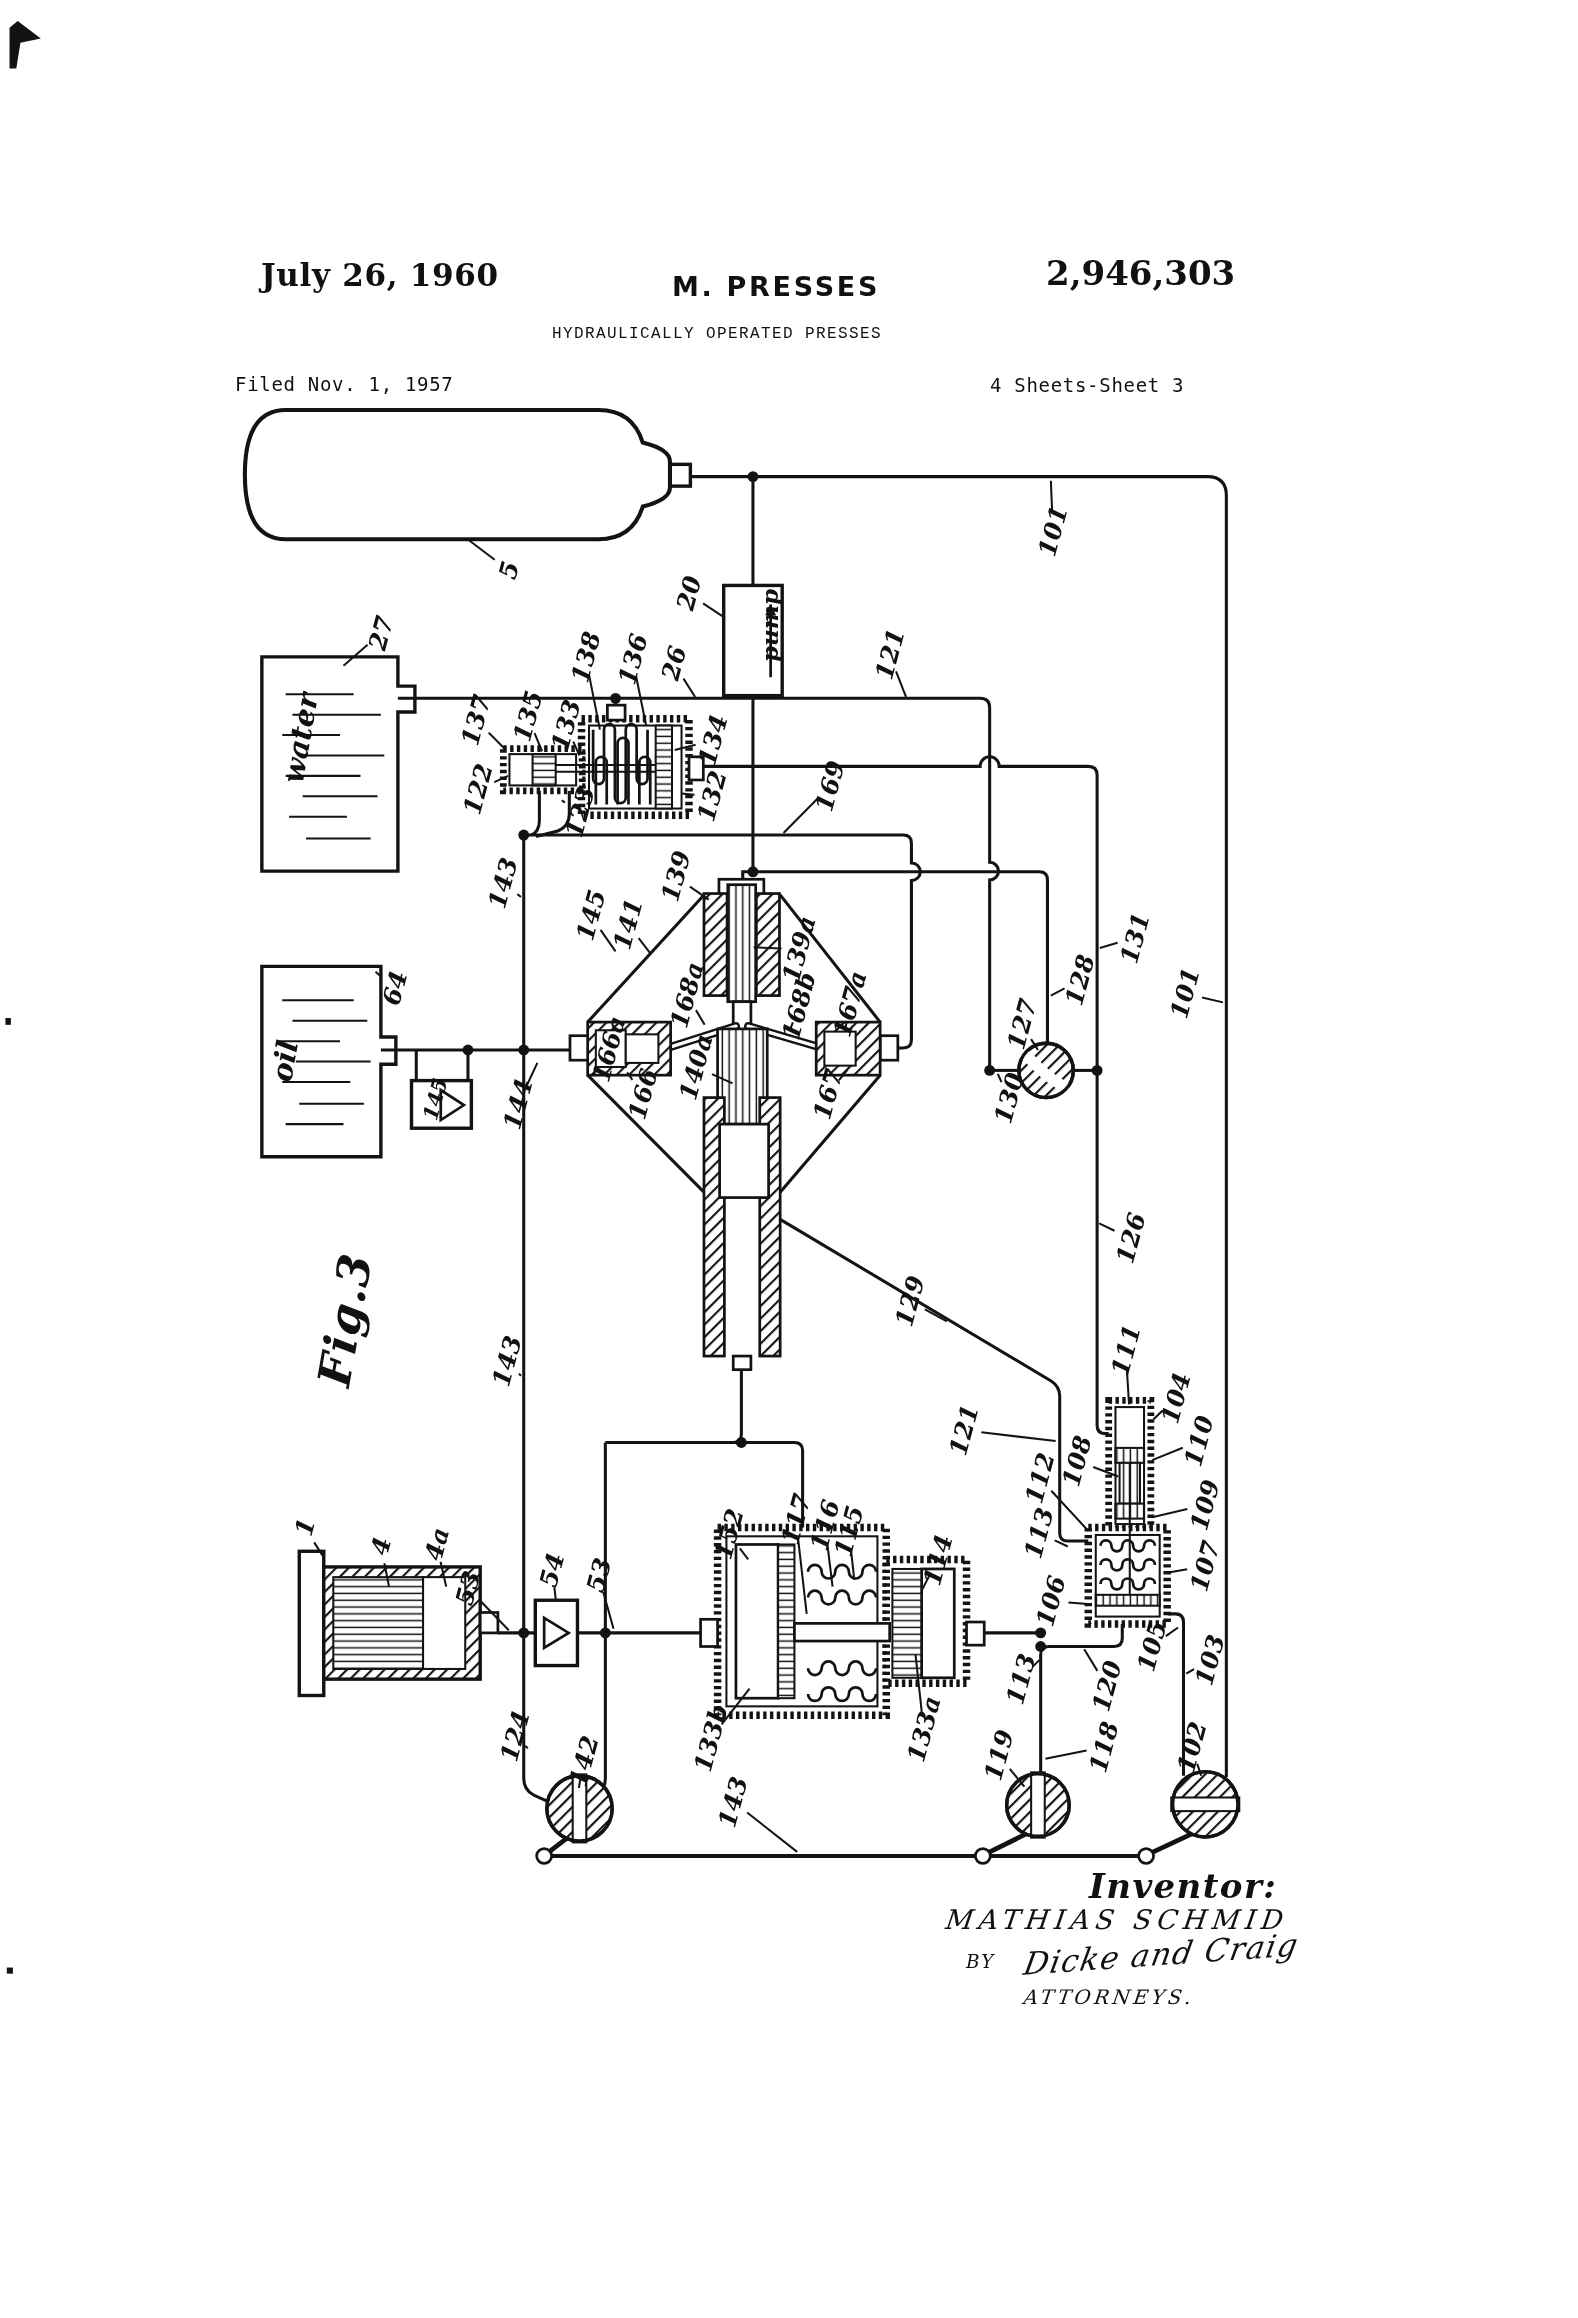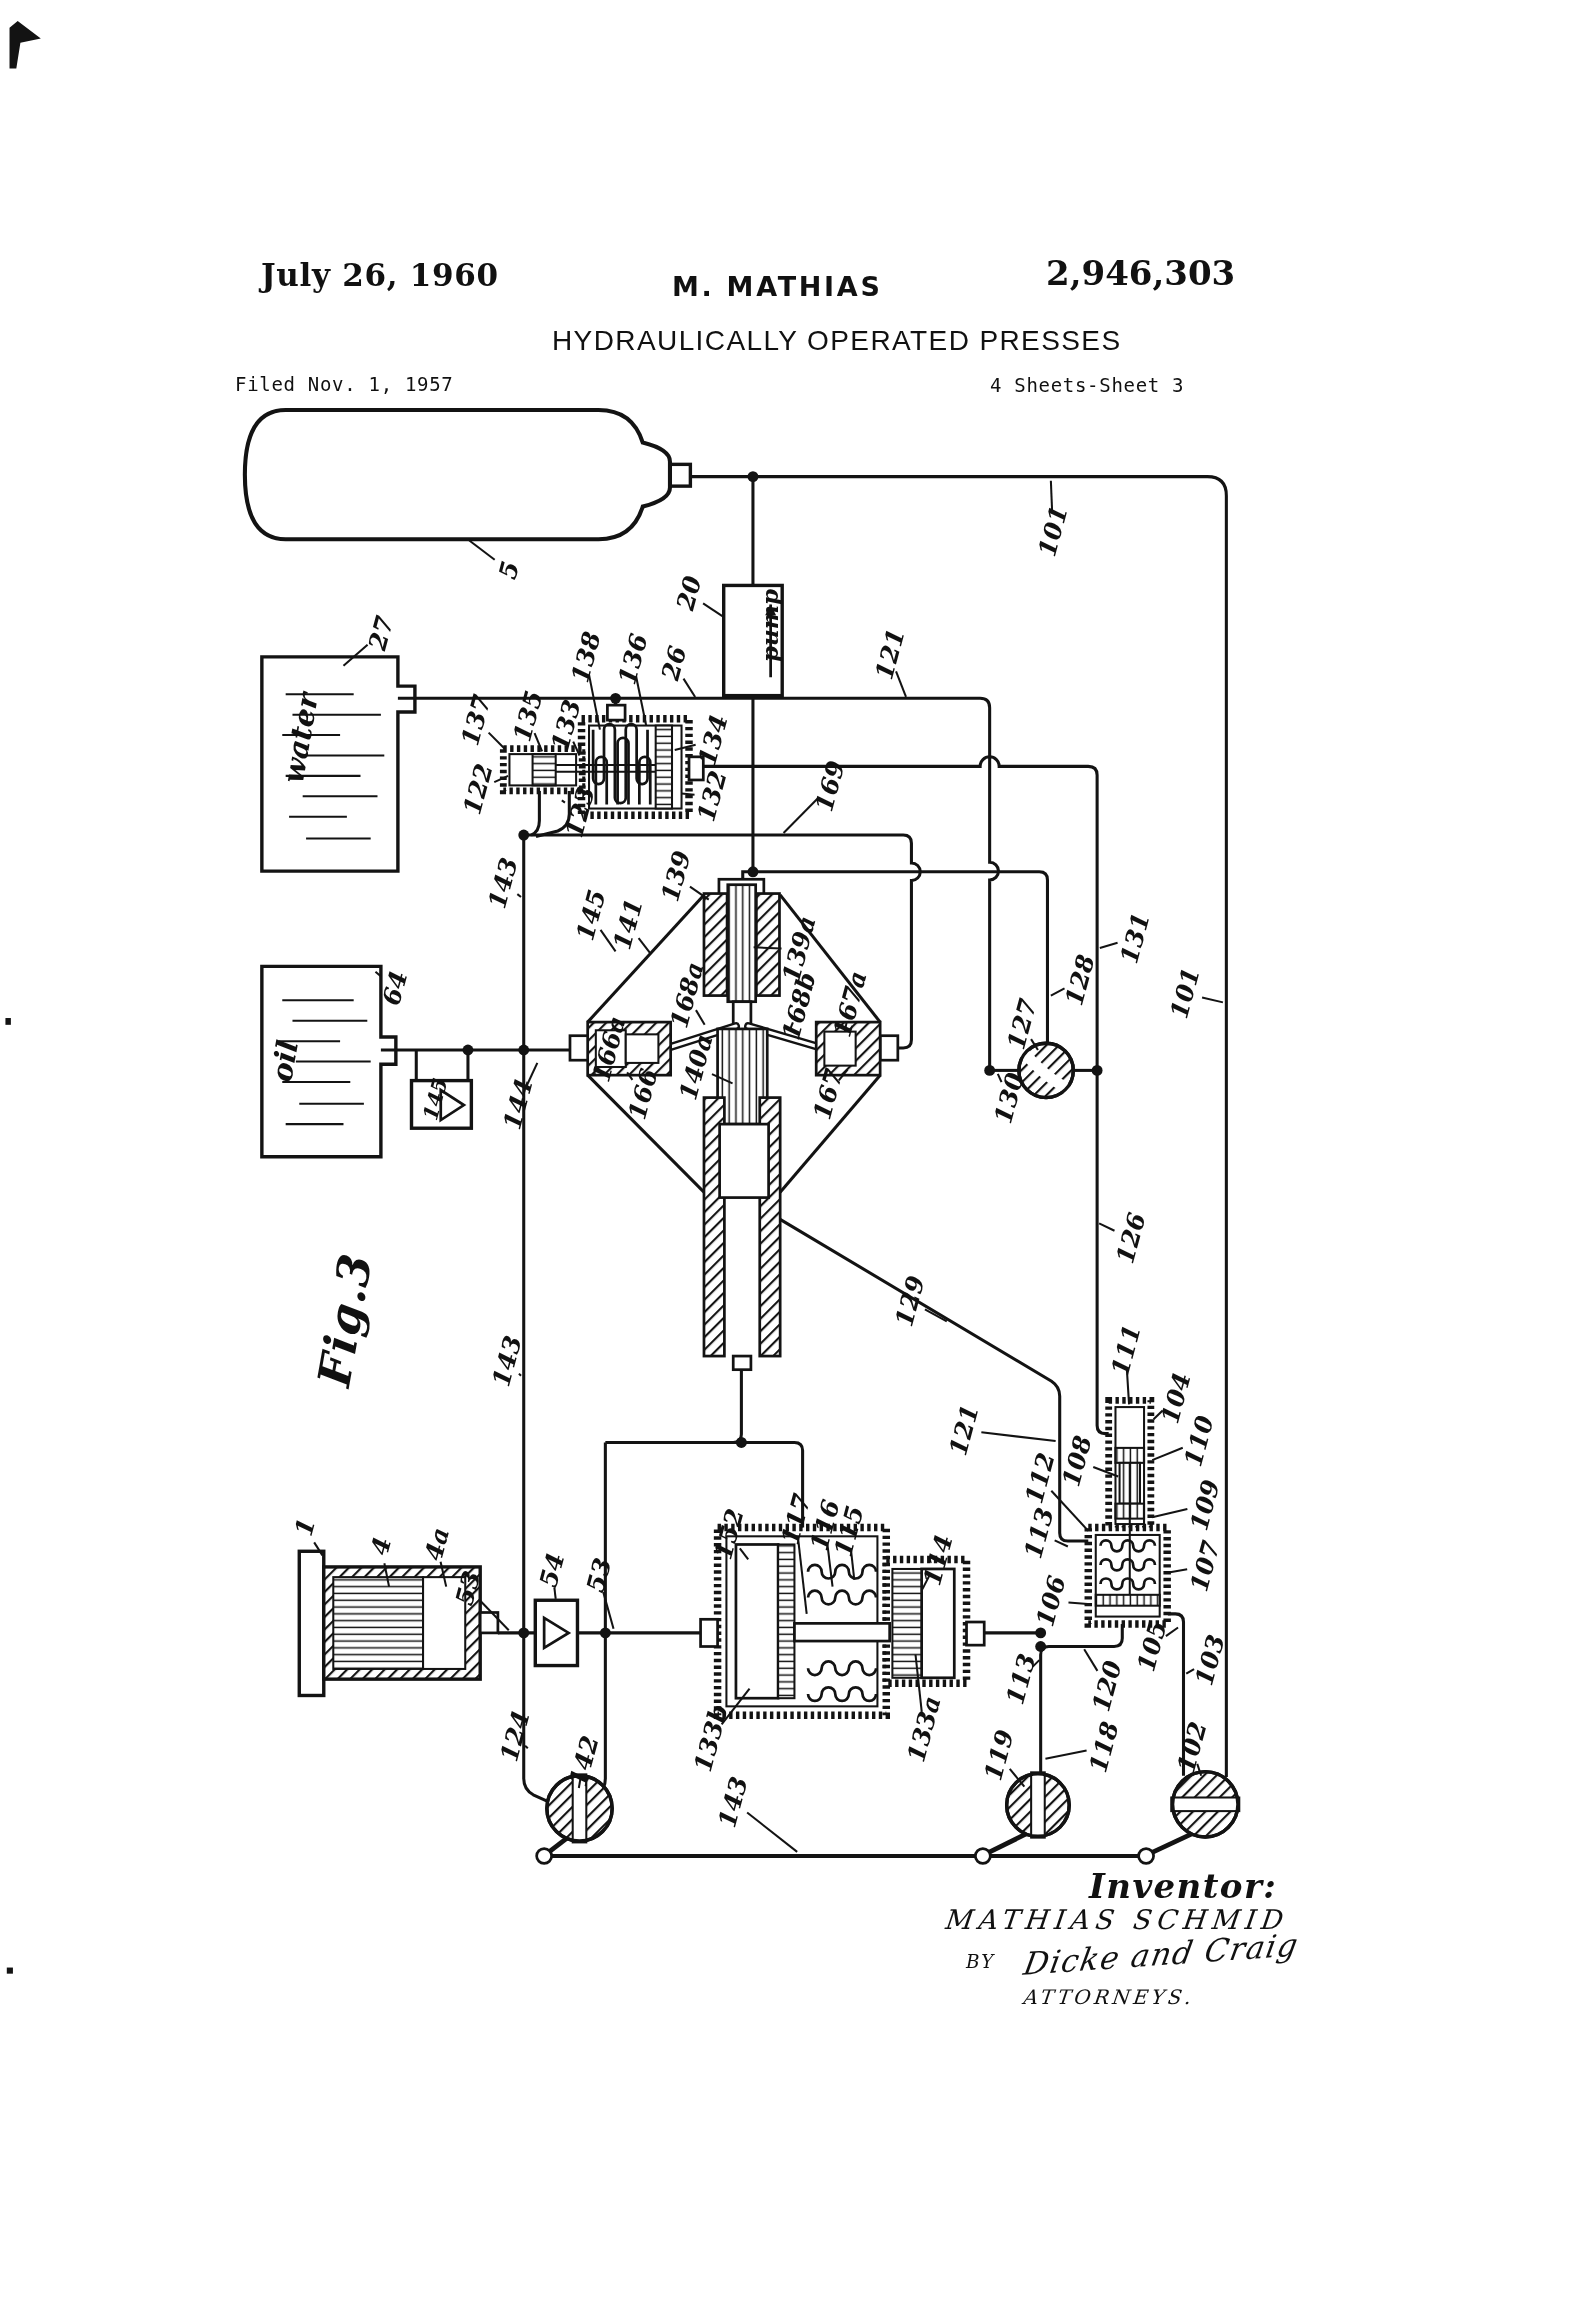--- a/index.html
+++ b/index.html
@@ -3,21 +3,21 @@
 <meta charset="utf-8">
 <style>
   html,body{margin:0;padding:0;background:#e8e8e4;}
   .page{position:relative;width:1578px;height:2319px;background:#ffffff;overflow:hidden;
         font-family:"DejaVu Serif", serif;color:#111;}
   .abs{position:absolute;white-space:nowrap;}
   .date{font-weight:bold;font-size:31px;letter-spacing:0.7px;margin-left:26px;}
   .inventorName{font-family:"DejaVu Sans",sans-serif;font-weight:bold;font-size:27px;letter-spacing:2.7px;}
   .patnum{font-weight:bold;font-size:34px;}
   .mono{font-family:"DejaVu Sans Mono",monospace;font-size:19px;letter-spacing:0.7px;}
-  .title{font-family:Liberation Sans, sans-serif;font-size:28px;letter-spacing:1.4px;}
+  .title{font-family:Liberation Mono, monospace;font-size:16px;letter-spacing:1.4px;}
   svg{position:absolute;left:0;top:0;}
   .lbl{position:absolute;font-family:"DejaVu Serif",serif;font-style:italic;font-weight:bold;
        font-size:24.5px;transform-origin:center center;letter-spacing:0px;}
   .inv-block{font-style:italic;}
   .inv-title{font-size:34px;font-weight:bold;letter-spacing:1.4px;}
   .inv-name{font-size:27px;letter-spacing:5.4px;transform:skewX(-8deg);}
   .inv-by{font-size:18.4px;letter-spacing:2px;}
   .inv-sig{font-size:31px;transform:rotate(-4deg) skewX(-14deg);letter-spacing:1.4px;}
   .inv-att{font-size:20px;letter-spacing:3.4px;transform:skewX(-8deg);}
 </style>
@@ -360,21 +360,21 @@
       <line x1="1484.5589176219037" y1="2600.0450055423044" x2="1506" y2="2626" stroke="#131313" stroke-width="3"></line>
       <line x1="1518.3847763108502" y1="2449.61522368915" x2="1528" y2="2440" stroke="#131313" stroke-width="3"></line>
       <line x1="1613.4422997541967" y1="2455.8146723250493" x2="1594" y2="2424" stroke="#131313" stroke-width="3"></line>
       <line x1="1597.4935590565221" y1="2573.041970884176" x2="1537" y2="2585" stroke="#131313" stroke-width="3"></line>
       <line x1="1760.2219219164379" y1="2592.6657657493133" x2="1766" y2="2610" stroke="#131313" stroke-width="3"></line>
       <line x1="1755.589710405898" y1="2453.182523290648" x2="1744" y2="2460" stroke="#131313" stroke-width="3"></line>
       <line x1="1098.4291848361297" y1="2664.082549764613" x2="1172" y2="2722" stroke="#131313" stroke-width="3"></line>
     </svg>
 
   <div class="abs date" style="left:235px;top:257px;">July 26, 1960</div>
-  <div class="abs inventorName" style="left:672px;top:271px;">M. MATHIAS</div>
+  <div class="abs inventorName" style="left:672px;top:271px;">M. PRESSES</div>
   <div class="abs patnum" style="left:1046px;top:253px;">2,946,303</div>
   <div class="abs title" style="left:552px;top:325px;">HYDRAULICALLY OPERATED PRESSES</div>
   <div class="abs mono" style="left:235px;top:373px;">Filed Nov. 1, 1957</div>
   <div class="abs mono" style="left:990px;top:374px;">4 Sheets-Sheet 3</div>
 
   <div class="abs lbl" style="left:255px;top:721px;font-size:29px;transform:rotate(-80deg);">water</div>
   <div class="abs lbl" style="left:264px;top:1044px;font-size:29px;transform:rotate(-80deg);">oil</div>
   <div class="abs lbl" style="left:733px;top:612px;font-size:23px;transform:rotate(-90deg);">pump</div>
   <div class="abs lbl" style="left:414px;top:1087px;font-size:20.4px;transform:rotate(-75deg);">145</div>
   <div class="abs lbl" style="left:278px;top:1293px;font-size:45px;transform:rotate(-80deg);letter-spacing:1.4px;">Fig.3</div>

